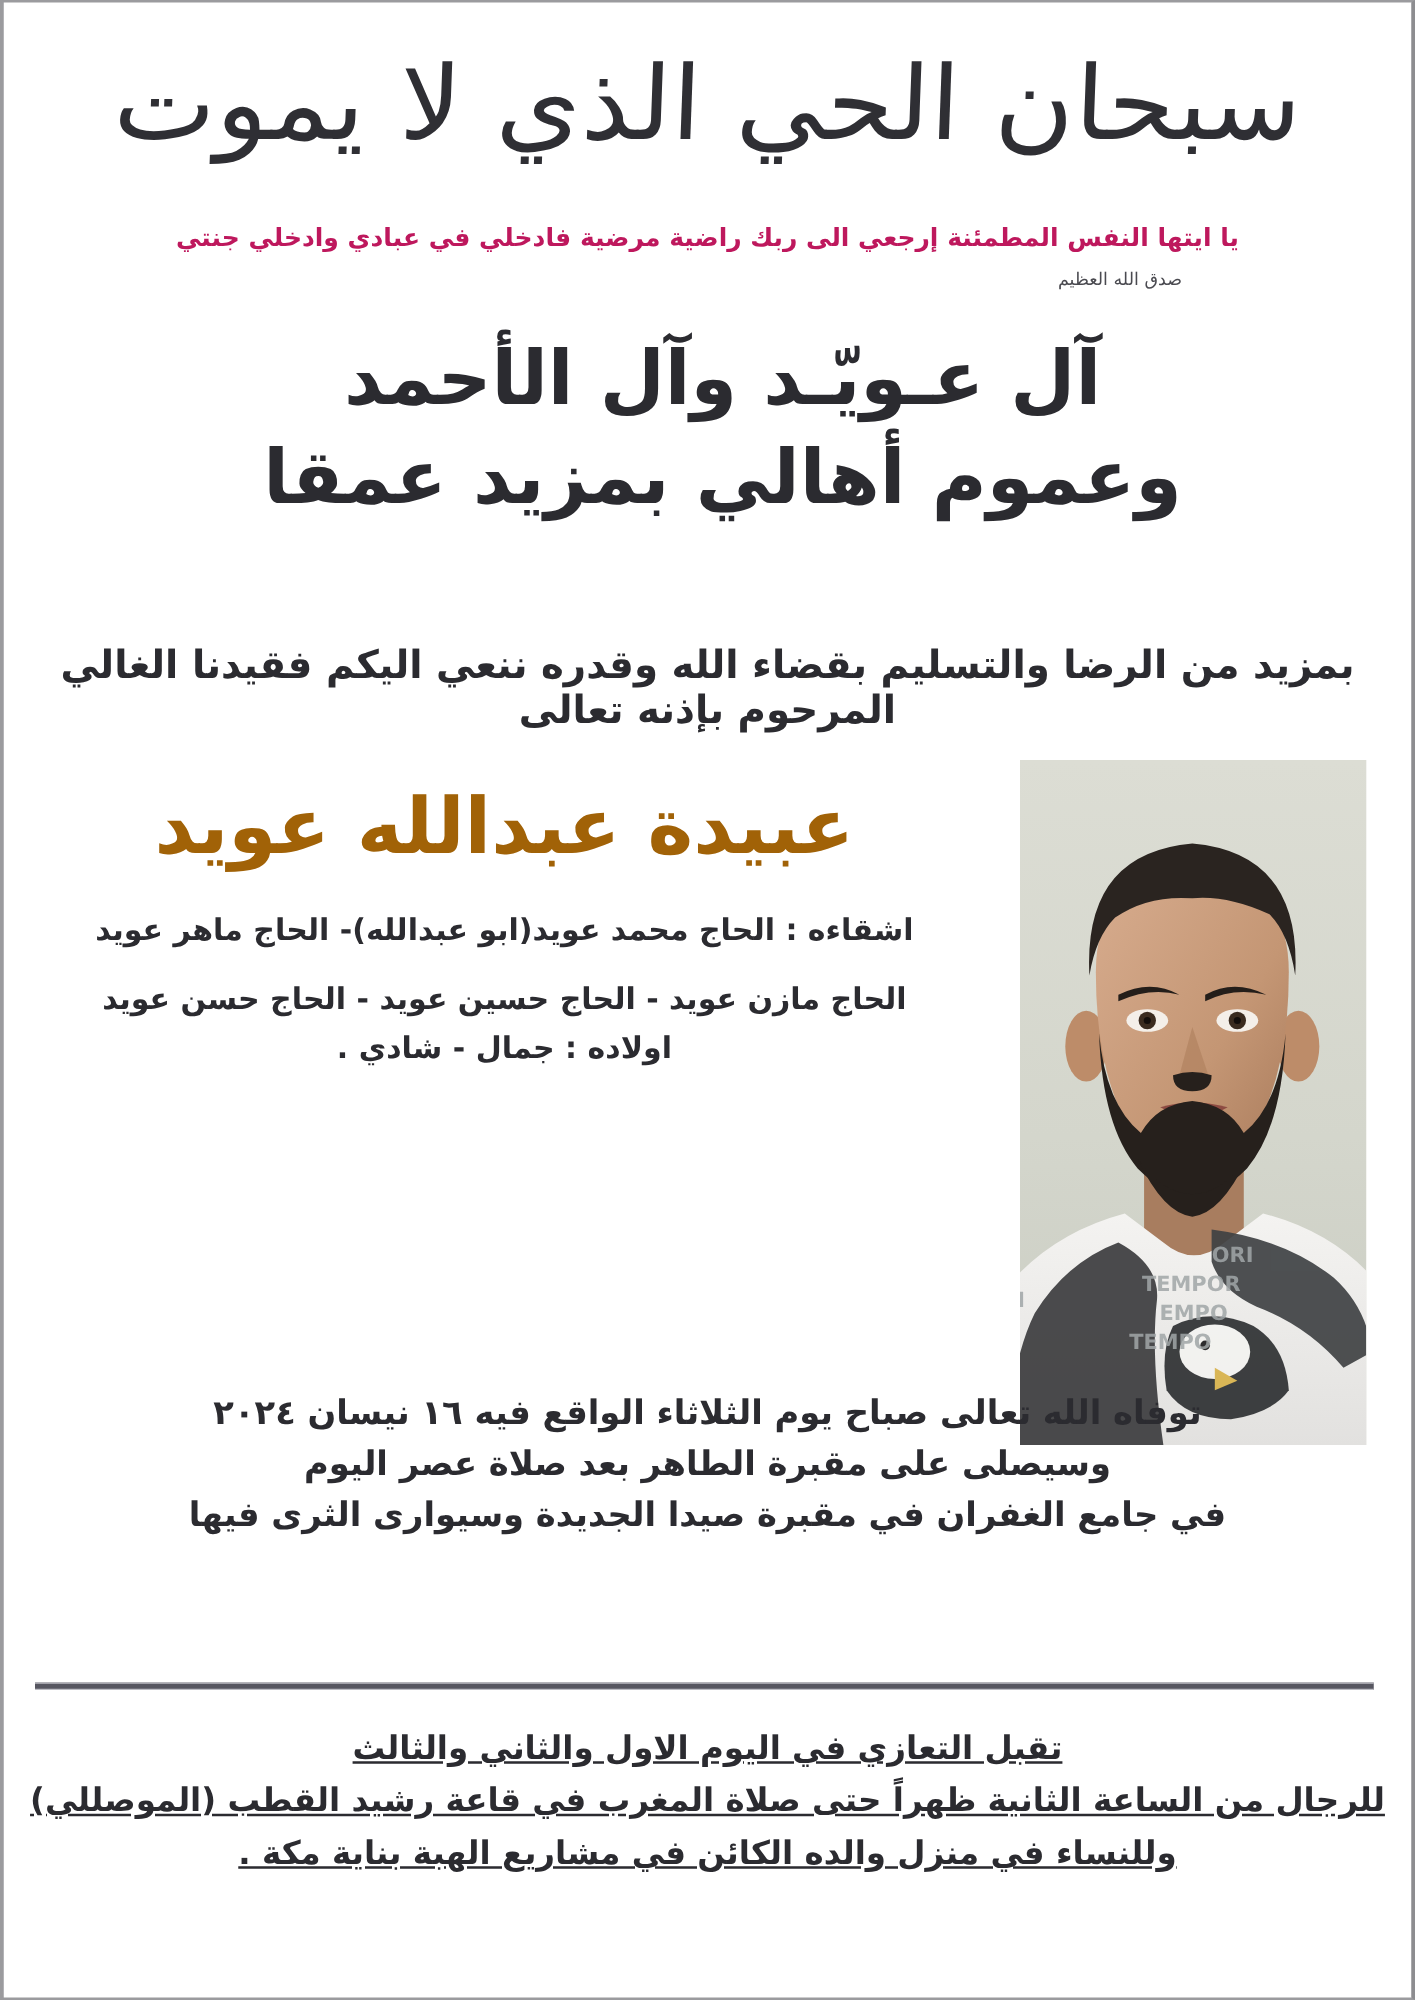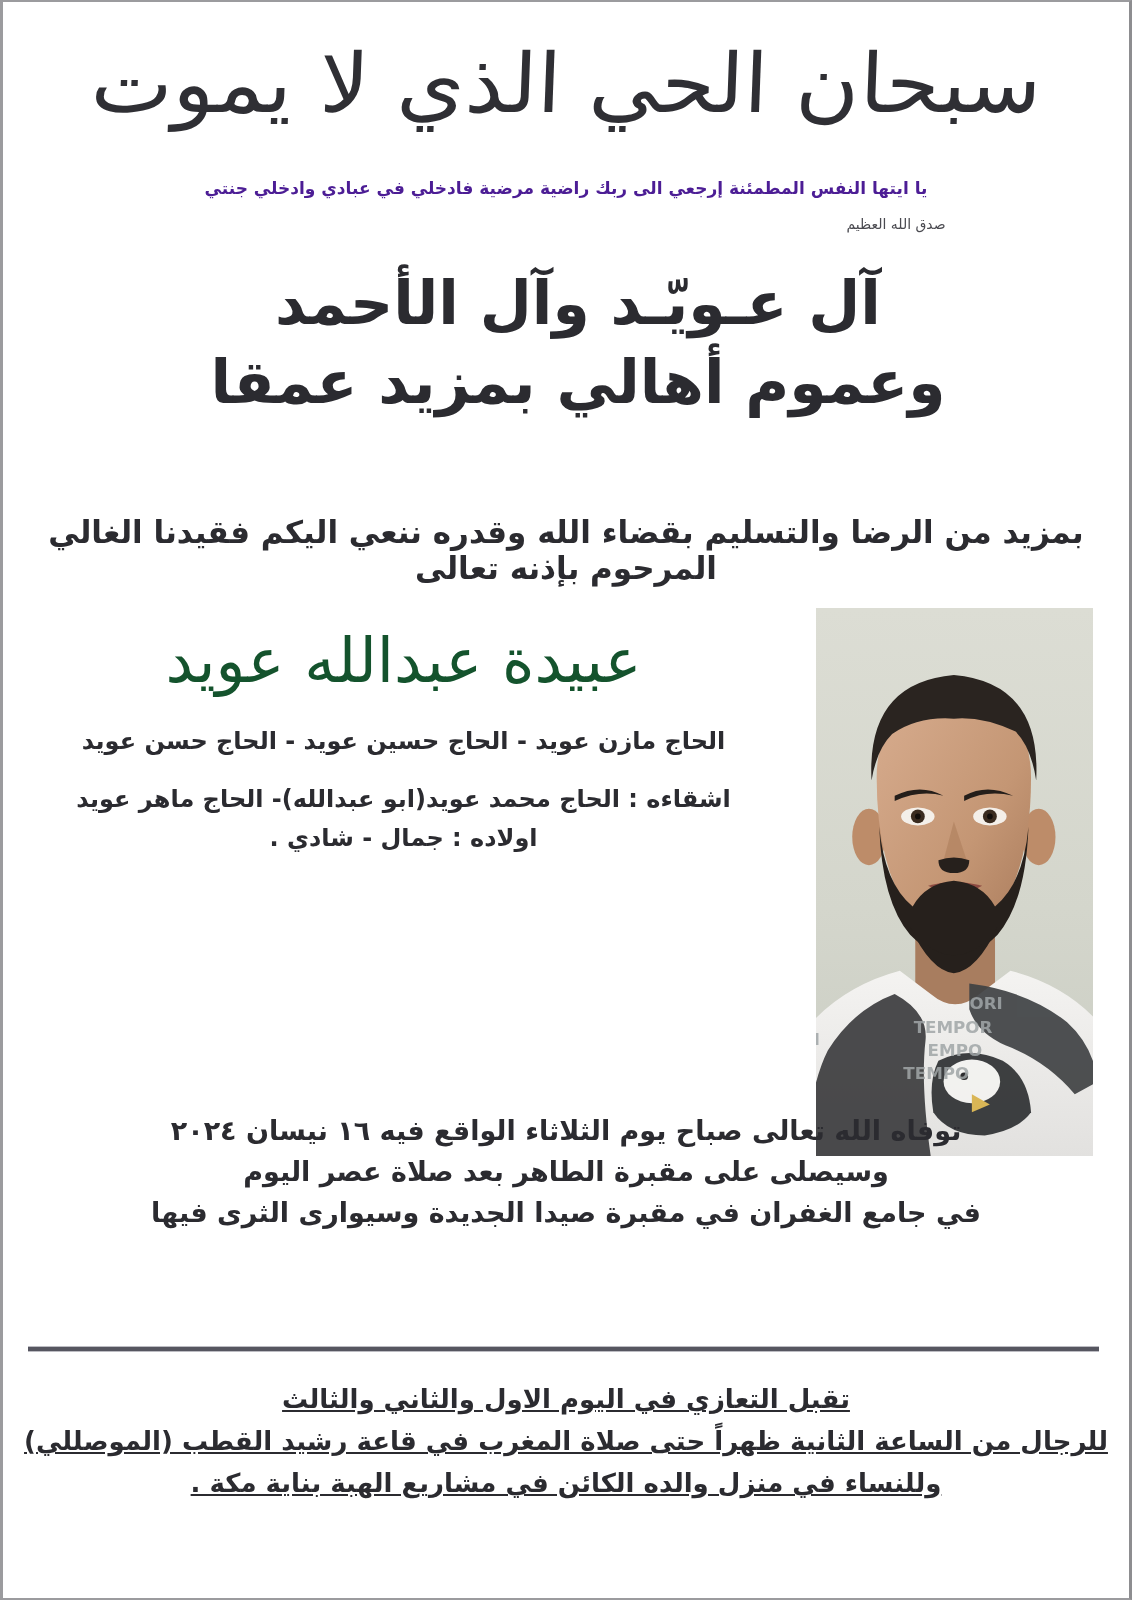--- a/index.html
+++ b/index.html
@@ -45,23 +45,23 @@
     transform-origin: center;
     white-space: nowrap;
   }
 
   .ayah {
     position: absolute;
     top: 176px;
     left: 0;
     right: 0;
     text-align: center;
-    font-size: 17px;
-    font-weight: bold;
-    color: #4c1d95;
+    font-size: 20px;
+    font-weight: bold;
+    color: #be185d;
     letter-spacing: 0.5px;
     font-family: "DejaVu Sans", sans-serif;
   }
   .sadaqa {
     position: absolute;
     top: 214px;
     right: 0;
     left: 0;
     text-align: center;
     font-size: 14px;
@@ -115,23 +115,23 @@
   
   .deceased-block {
     position: absolute;
     top: 620px;
     right: 345px;
     left: 20px;
     text-align: center;
   }
   .deceased-name {
     font-size: 62px;
-    font-weight: normal;
+    font-weight: bold;
     line-height: 1.25;
-    color: #14532d;
+    color: #a16207;
     font-family: "DejaVu Sans", sans-serif;
     letter-spacing: 0px;
   }
   .rel-line {
     font-size: 24px;
     font-weight: bold;
     color: #2b2b30;
     margin-top: 30px;
     font-family: "DejaVu Sans", sans-serif;
     white-space: nowrap;
@@ -276,22 +276,22 @@
                Q192 214 170 232 Q160 214 138 212 Q116 214 106 232 Q84 214 80 170 Z" fill="#26201c"></path>
       <path d="M104 248 Q120 282 138 284 Q156 282 172 248 Q156 270 138 270 Q120 270 104 248 Z" fill="#26201c"></path>
       <path d="M126 196 Q138 192 150 196 Q150 206 138 206 Q126 206 126 196 Z" fill="#26201c"></path>
 
       <rect x="0" y="0" width="277" height="426" fill="none"></rect>
     </svg>
   </div>
 
   <div class="deceased-block">
     <div class="deceased-name">عبيدة عبدالله عويد</div>
+    <div class="rel-line r1">اشقاءه : الحاج محمد عويد(ابو عبدالله)- الحاج ماهر عويد</div>
     <div class="rel-line r2">الحاج مازن عويد - الحاج حسين عويد - الحاج حسن عويد</div>
-    <div class="rel-line r1">اشقاءه : الحاج محمد عويد(ابو عبدالله)- الحاج ماهر عويد</div>
     <div class="rel-line r3">اولاده : جمال - شادي .</div>
   </div>
 
   <div class="funeral">
     <div>توفاه الله تعالى صباح يوم الثلاثاء الواقع فيه ١٦ نيسان ٢٠٢٤</div>
     <div>وسيصلى على مقبرة الطاهر بعد صلاة عصر اليوم</div>
     <div>في جامع الغفران في مقبرة صيدا الجديدة وسيوارى الثرى فيها</div>
   </div>
 
   <div class="divider"></div>

